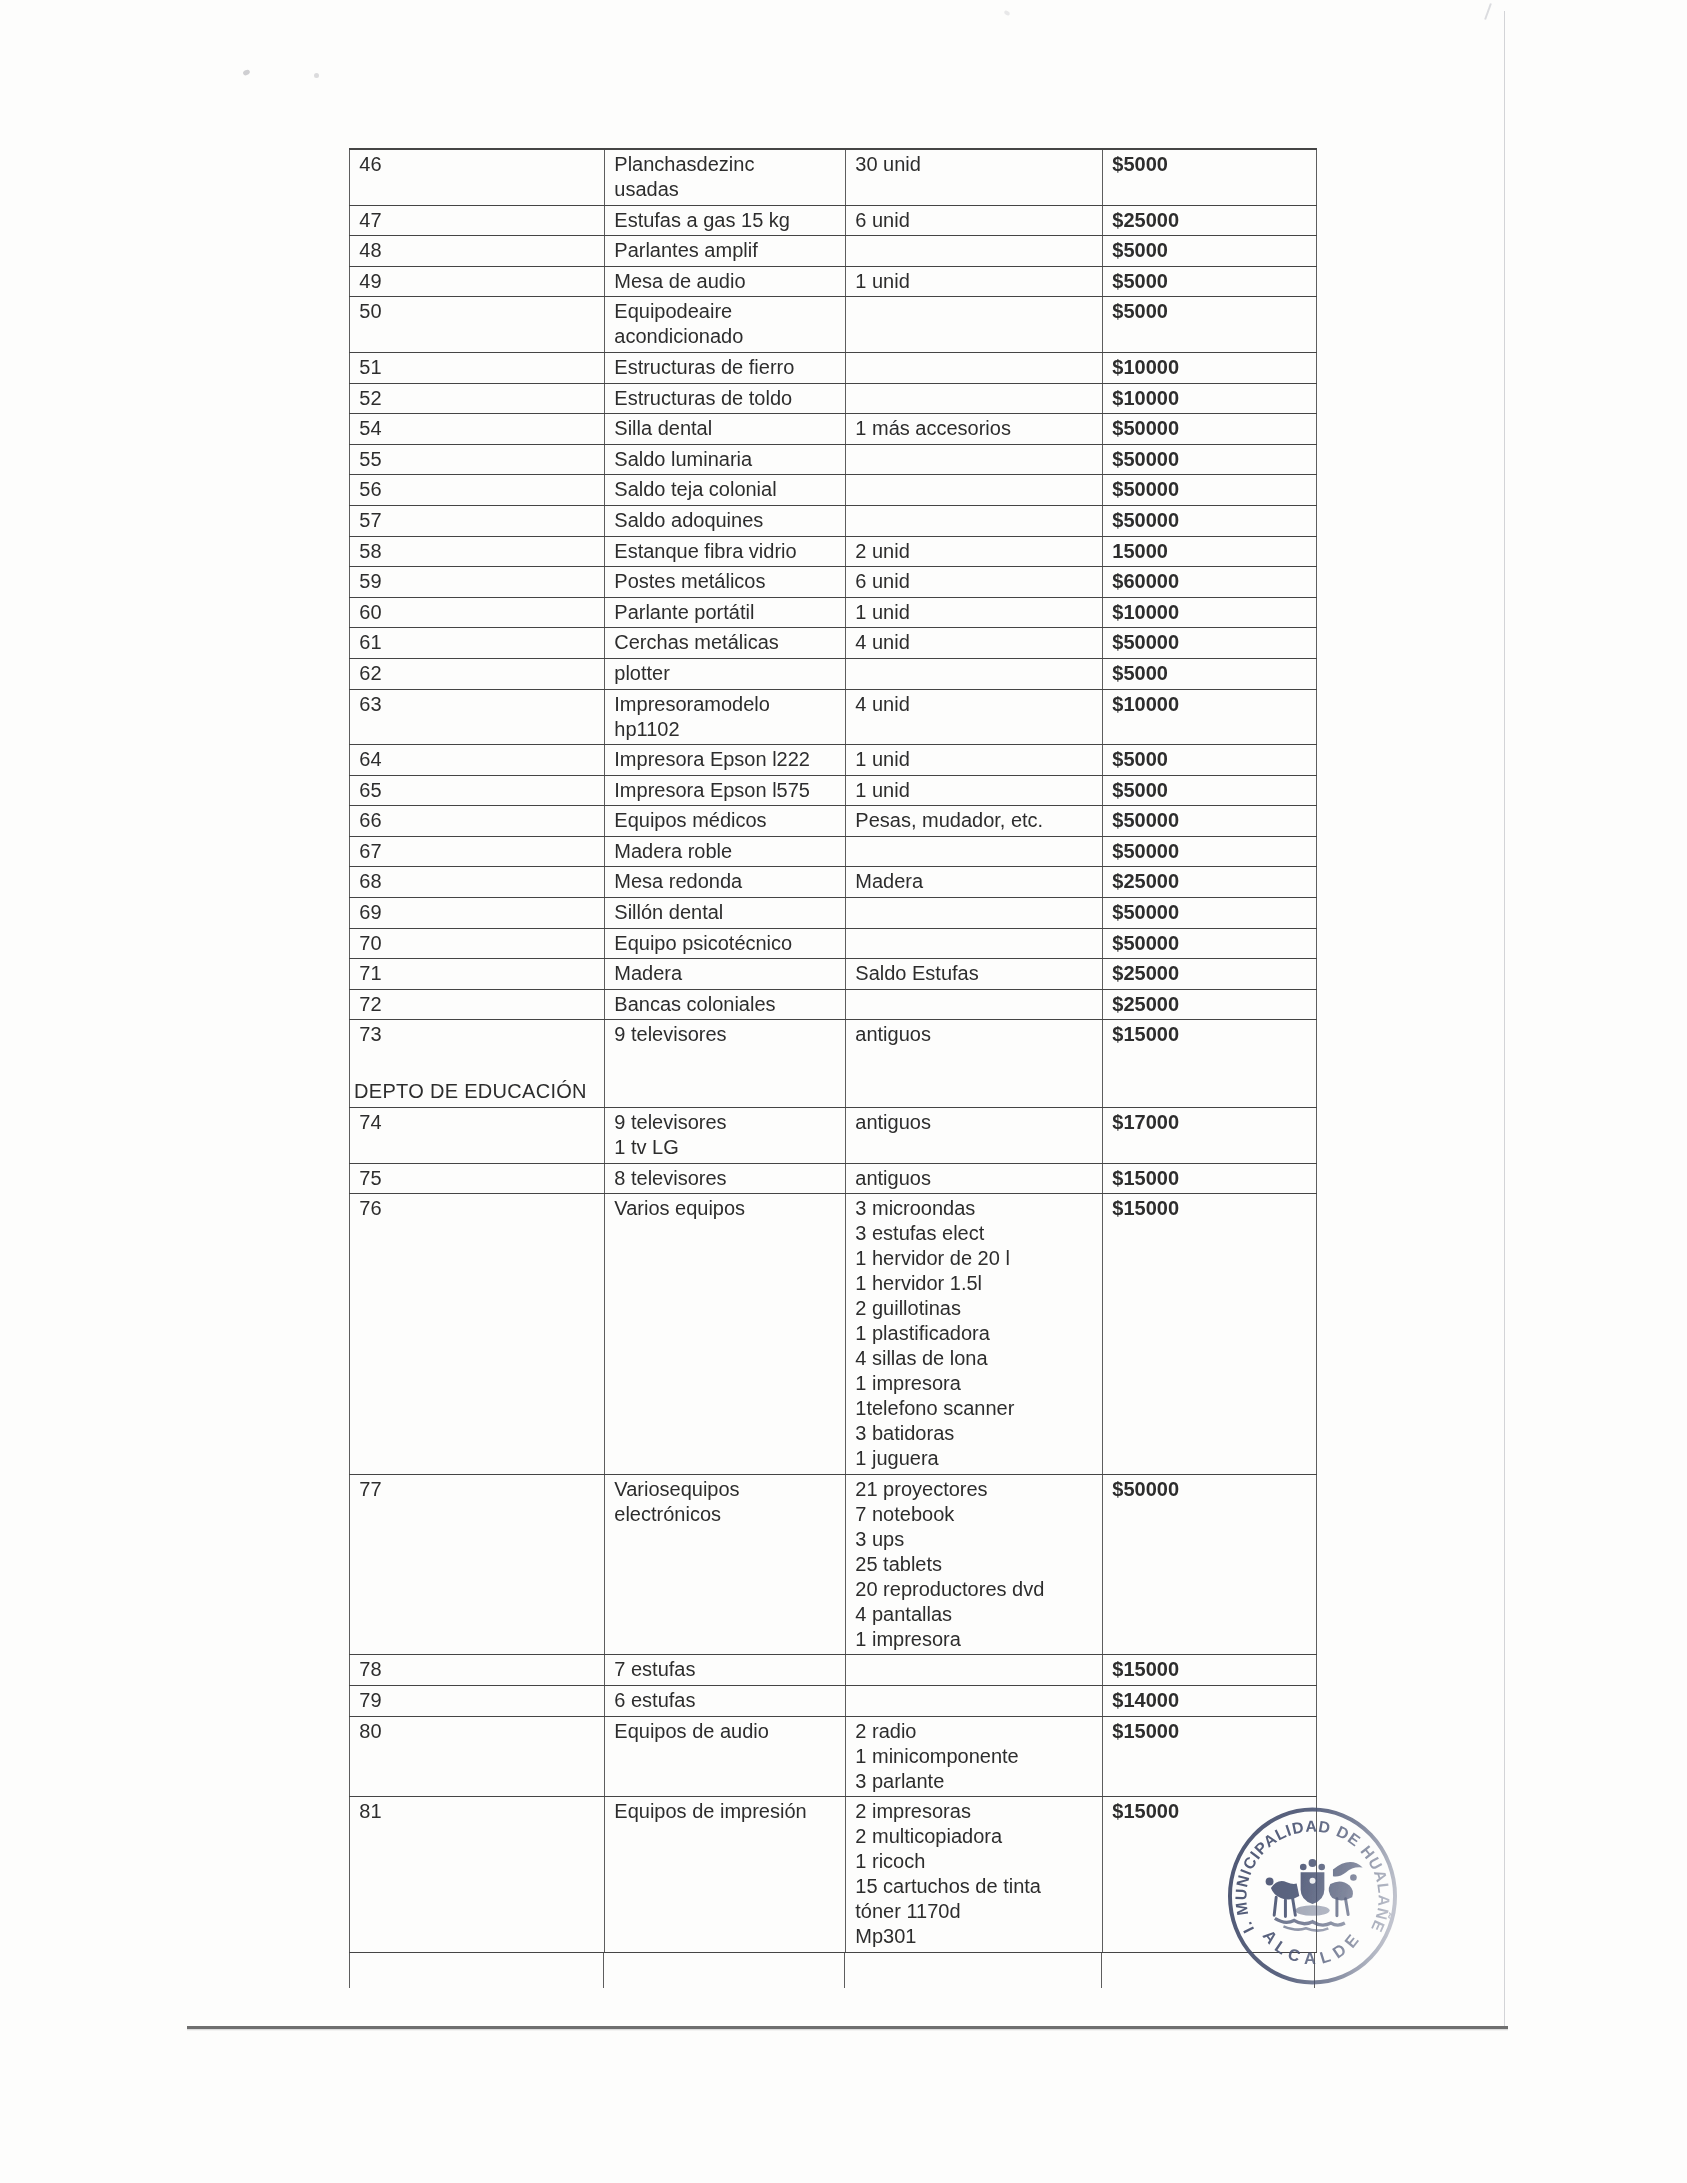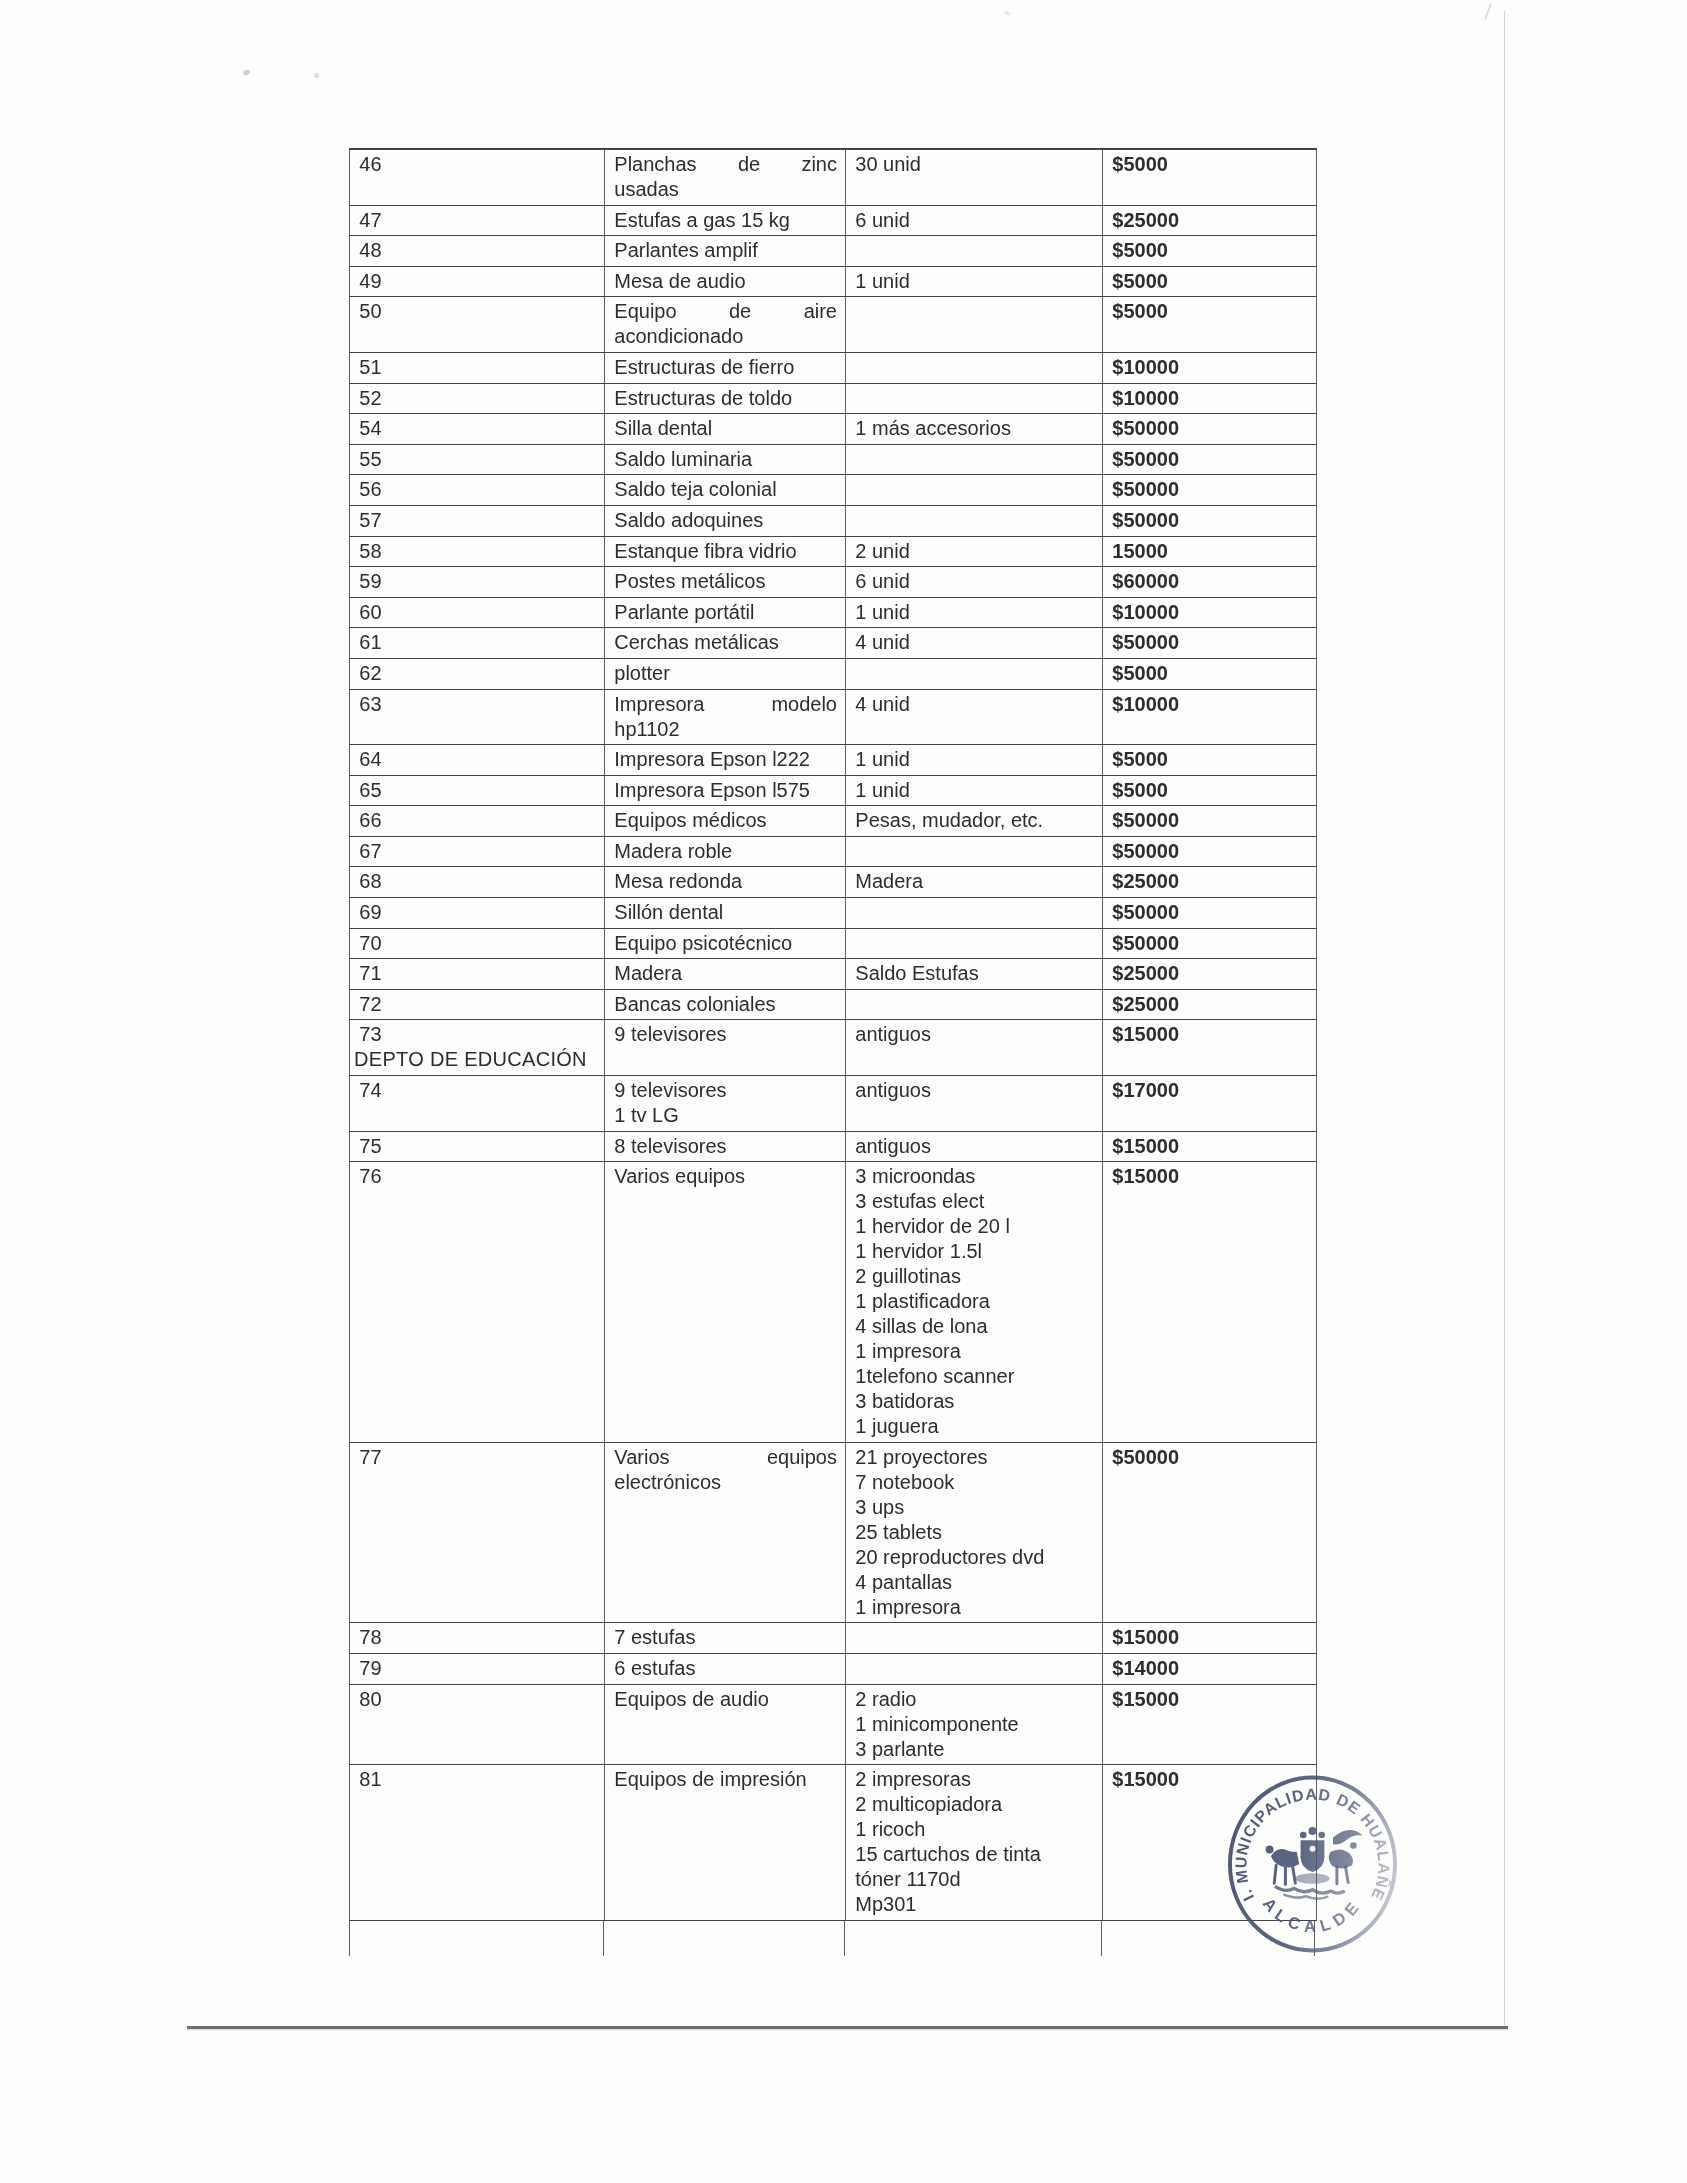--- a/index.html
+++ b/index.html
@@ -26,22 +26,22 @@
     font-size:20px;line-height:25px;
   }
   table.inv td{
     border-left:1.3px solid #5e5e5e;border-right:1.3px solid #5e5e5e;
     border-top:1.3px solid #454545;border-bottom:1.3px solid #454545;
     vertical-align:top;padding:2px 8px 2.6px 9.3px;
     overflow:hidden;word-wrap:break-word;
   }
   table.inv{border:1.3px solid #454545;border-top-width:2px;}
   td.c-num{padding-left:17px;}
-  td.c-num .num2{margin-left:-5.3px;letter-spacing:0.3px;}
-  td.c-desc .jline{display:flex;justify-content:space-between;}
+  td.c-num .num2{margin-left:-5.3px;letter-spacing:0.3px;margin-top:32px;}
+  td.c-desc .jline{display:flex;justify-content:flex-start;}
   td.c-price{padding-left:10.6px;font-weight:bold;}
   
   .partial-row{position:relative;height:35px;}
   .partial-row .vl{position:absolute;top:0;width:1.3px;height:35px;background:#5e5e5e;}
   
   .stamp{position:absolute;right:-83px;bottom:1.3px;width:173px;height:180px;pointer-events:none;}
   .stamp svg{width:100%;height:100%;opacity:.9;}
   .stamp text{font-family:"Liberation Sans", sans-serif;font-weight:700;}
 </style>
 </head>

